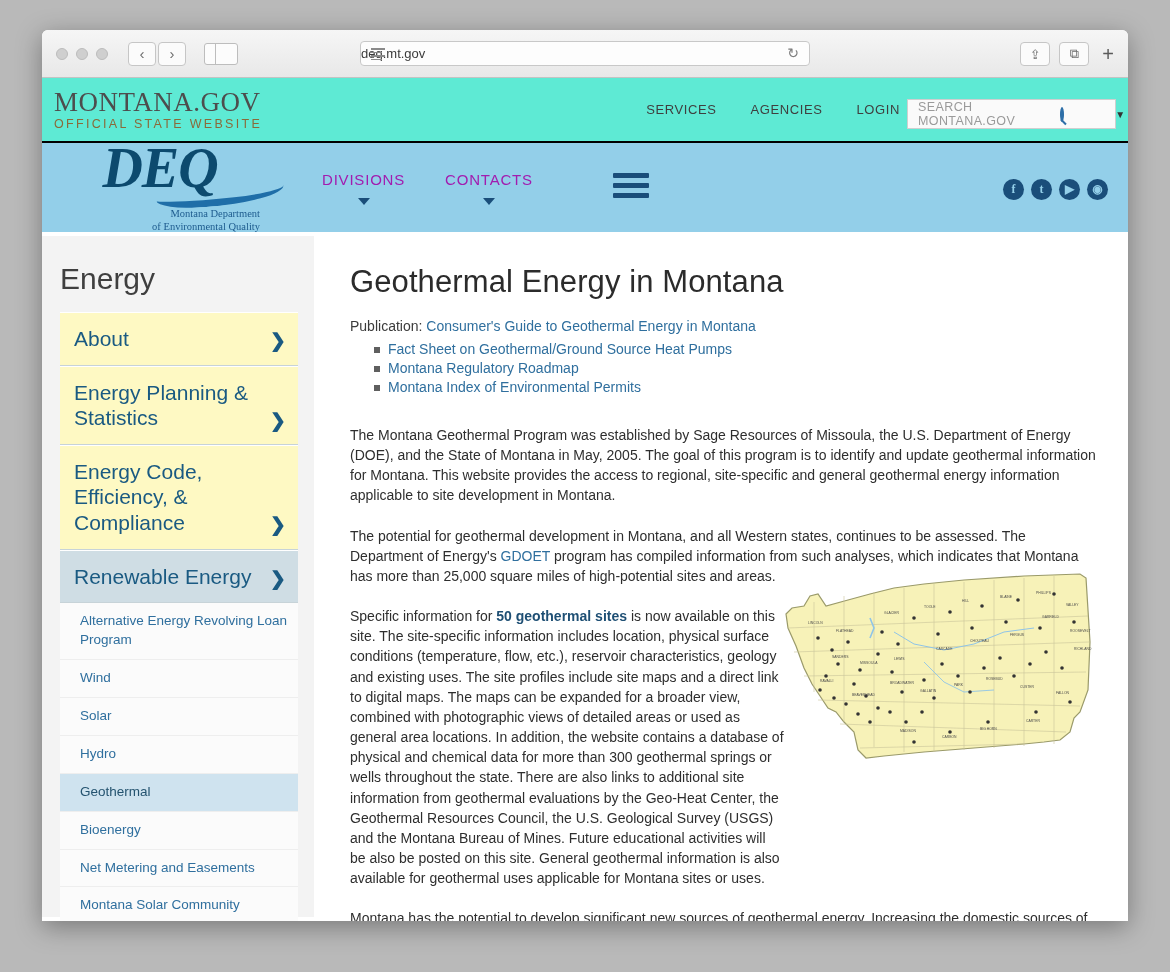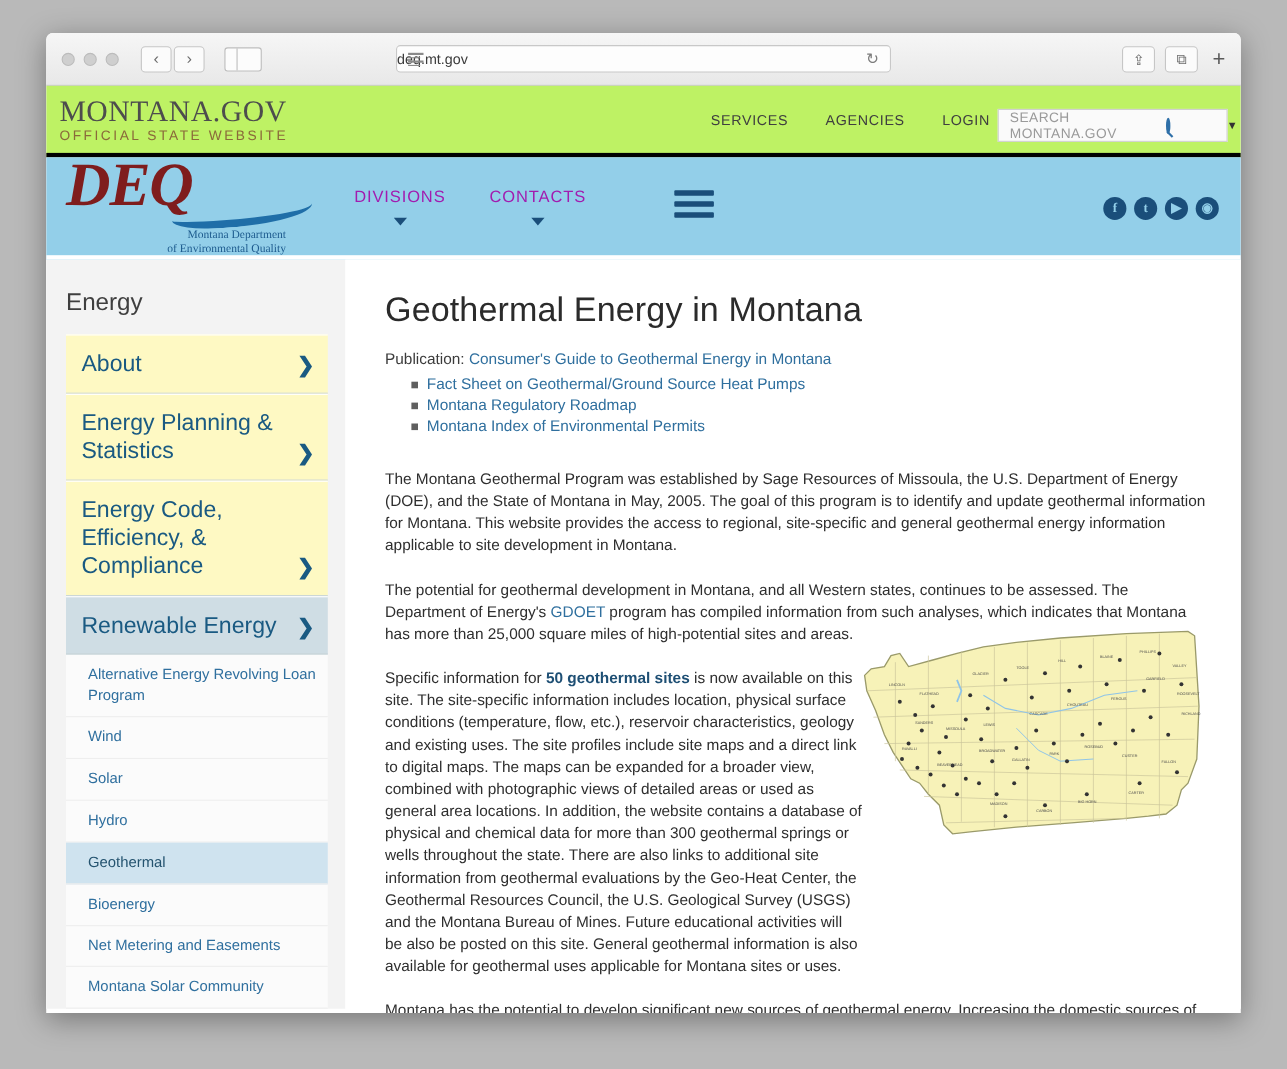--- a/index.html
+++ b/index.html
@@ -98,24 +98,24 @@
     border: 1px solid #c6c6c6; border-radius: 4px;
     background: #fbfbfb;
     display: flex; align-items: center; justify-content: center;
     color: #6d6d6d; font-size: 13px;
   }
   .plus-btn { color: #5a5a5a; font-size: 20px; padding-left: 4px; }
 
   
   .mtgov {
     height: 65px;
-    background: #bef264;
+    background: #5eead4;
     display: flex; align-items: center;
     padding: 0 18px 0 12px;
-    border-bottom: 4px solid #000000;
+    border-bottom: 2px solid #000000;
     position: relative;
   }
   .mt-logo { padding-left: 0px; }
   .mt-logo .t1 {
     font-family: "Liberation Serif", serif;
     font-size: 27px; color: #4d4d4d; letter-spacing: 0.5px;
     line-height: 1.05;
   }
   .mt-logo .t2 {
     font-size: 12.5px; color: #8a6a3a; letter-spacing: 2.3px;
@@ -154,22 +154,23 @@
     height: 93px;
     background: #93cfe9;
     position: relative;
     display: flex; align-items: center;
     border-bottom: 4px solid #ffffff;
   }
   .deq-logo { margin-left: 18px; width: 200px; position: relative; }
   .deq-logo .big {
     font-family: "Liberation Serif", serif;
     font-weight: bold; font-style: italic;
-    font-size: 56px; color: #7f1d1d; line-height: 0.95;
+    font-size: 56px; color: #0c4a6e; line-height: 0.95;
     letter-spacing: -1px;
+    text-align: center;
   }
   .deq-logo .swoosh {
     position: absolute; left: 96px; top: 38px;
     width: 128px; height: 26px;
     border-bottom: 7px solid #1f6ea8;
     border-radius: 0 0 70% 40%;
     transform: rotate(-4deg);
   }
   .deq-logo .sub {
     font-family: "Liberation Serif", serif;
@@ -210,21 +211,21 @@
 
   
   .page {
     display: flex;
     height: 681px;
     background: #fff;
   }
   .left-rail { width: 272px; background: #f3f3f3; padding: 0; }
   .rail-inner { padding: 26px 16px 0 18px; }
   .rail-title {
-    font-size: 22px; color: #3f3f3f; font-weight: normal;
+    font-size: 30px; color: #3f3f3f; font-weight: normal;
     margin: 0 0 16px 0;
   }
   .rail-item {
     background: #fef9c3;
     border-top: 1px solid #ffffff;
     border-bottom: 1px solid #c7d3d8;
     padding: 13px 34px 13px 14px;
     position: relative;
     color: #1a5a82;
     font-size: 21px;

